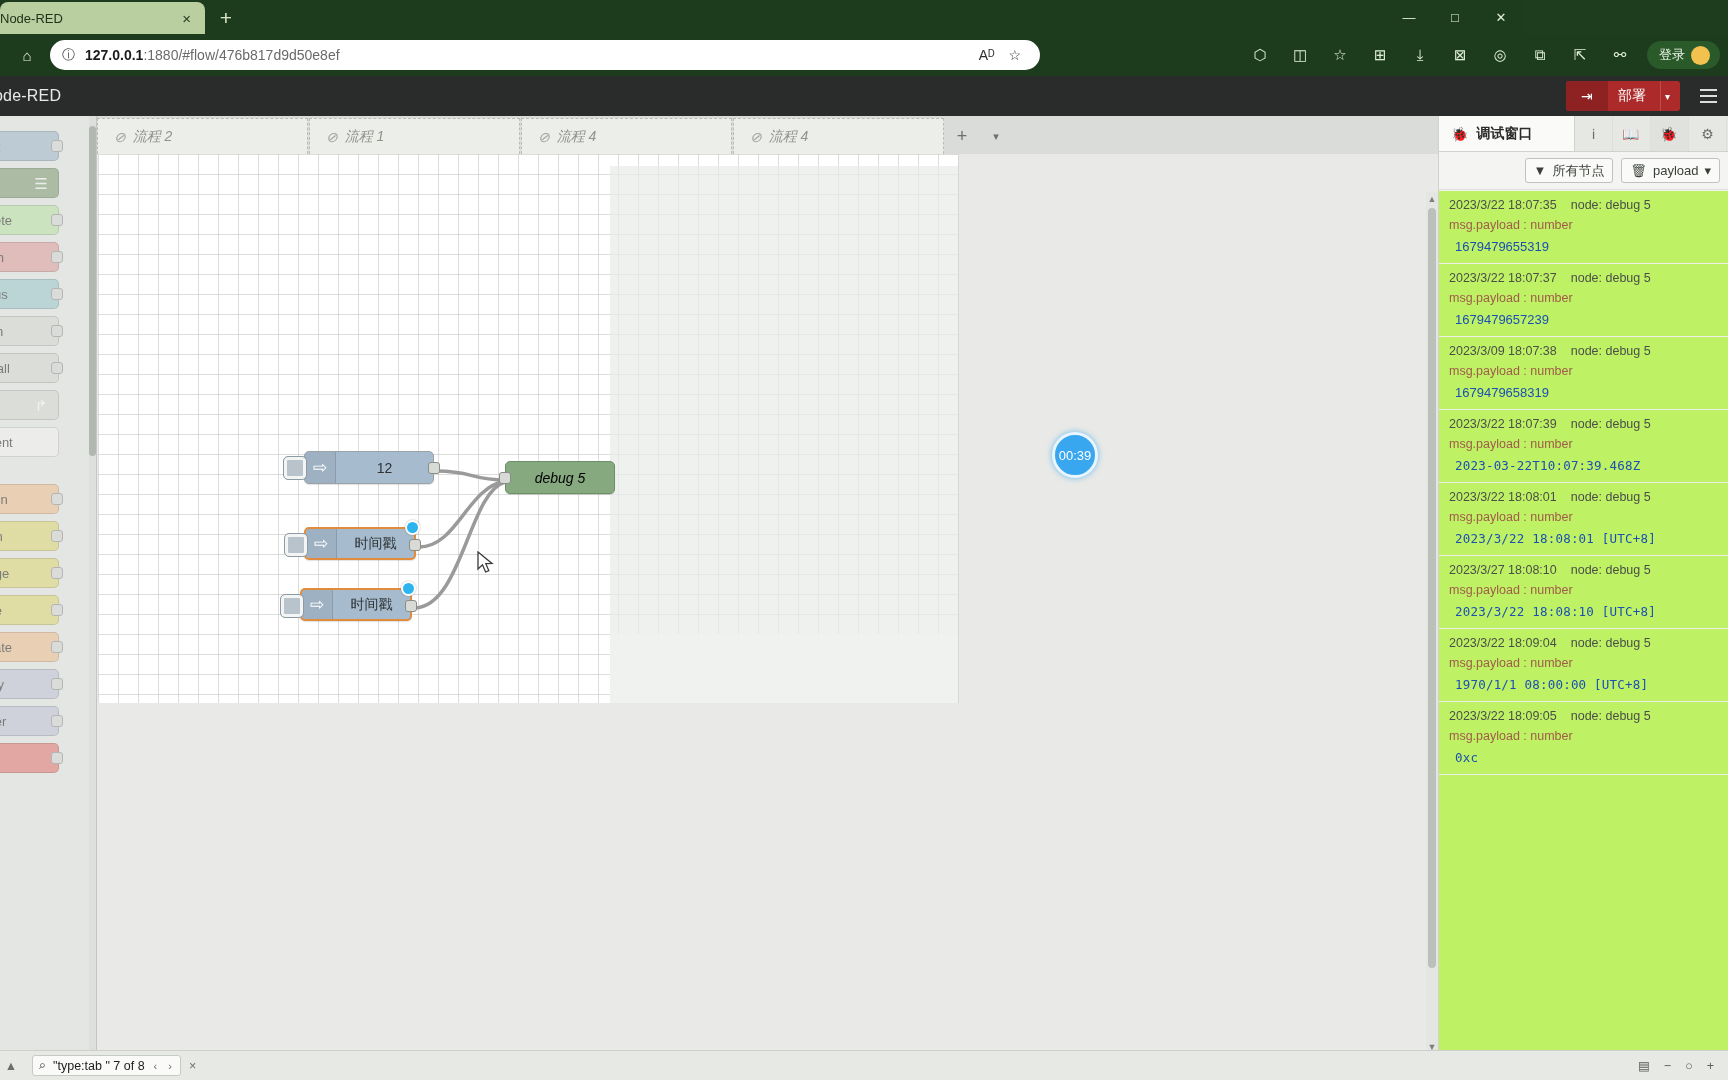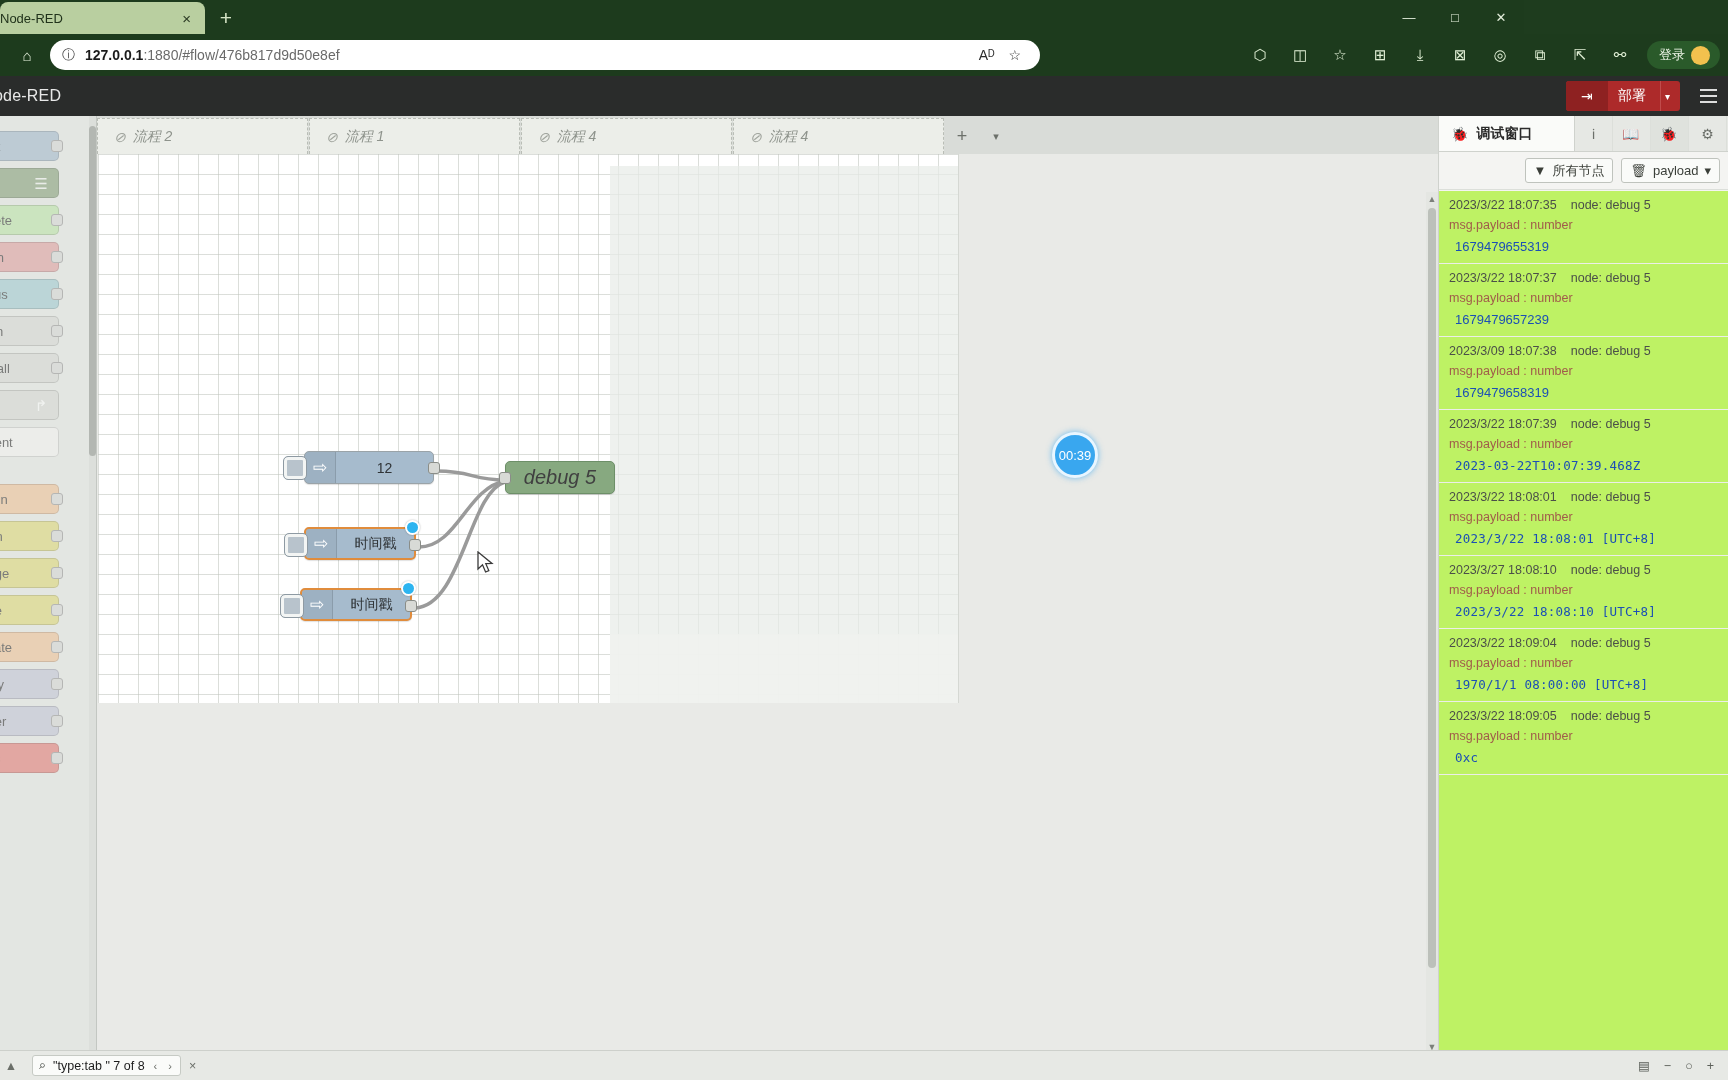--- a/index.html
+++ b/index.html
@@ -164,21 +164,21 @@
   .node .nicon {
     width: 31px; height: 100%; display: flex; align-items: center; justify-content: center;
     border-right: 1px solid rgba(0,0,0,.12);
     background: rgba(0,0,0,.05); border-radius: 4px 0 0 4px;
     color: #fff; font-size: 17px;
   }
   .node .nlabel { flex: 1; text-align: center; font-size: 14px; color: #2f3336;
                   padding: 0 12px; white-space: nowrap; }
   .node.inject { background: #a6bbcd; }
   .node.debug { background: #87a980; border-color: #6d8f68; }
-  .node.debug .nlabel { font-style: italic; color: #404040; font-size: 20px; }
+  .node.debug .nlabel { font-style: italic; color: #000000; font-size: 14px; }
   .node.selected { border: 2px solid #e08c3c; }
   .port {
     position: absolute; width: 12px; height: 12px; background: #d8dad6;
     border: 1px solid #8a8d88; border-radius: 3px; top: 10px;
   }
   .btn-left {
     position: absolute; left: -22px; top: 4px; width: 24px; height: 24px;
     background: #b8c3cc; border: 1px solid #8e9aa3; border-radius: 5px;
     box-shadow: inset 0 0 0 3px #f3f5f4;
   }

